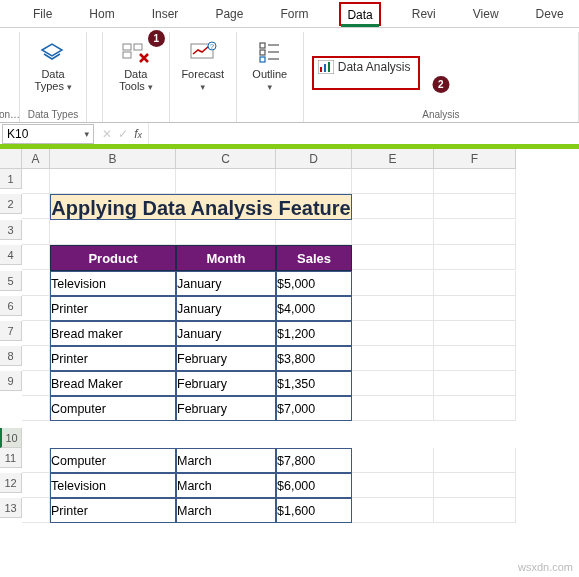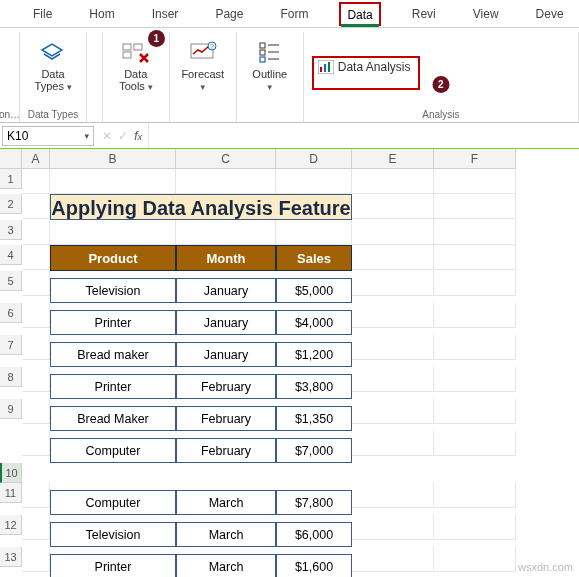--- a/index.html
+++ b/index.html
@@ -108,21 +108,21 @@
     border-right:1px solid #e0e0e0;
     display:flex; flex-direction:column; justify-content:flex-end;
     align-items:center;
     font-size:10px; color:#666;
     padding-bottom:2px;
   }
   
   .formula-row {
     display:flex;
     align-items:center;
-    border-bottom:1px solid #84cc16;
+    border-bottom:5px solid #84cc16;
     height:26px;
     background:#fff;
   }
   .namebox {
     width:92px;
     border:1px solid #c0c0c0;
     margin:2px;
     height:20px;
     display:flex; align-items:center;
     padding:0 4px;
@@ -161,35 +161,33 @@
     background:#fdecc8;
     border:1px solid #3b5a8a;
     color:#1b2a44;
     font-weight:bold;
     text-align:center;
     font-size:20px;
     height:26px; line-height:26px;
   }
   
   .thdr {
-    background:#a16207;
+    background:#701a75;
     color:#fff;
     font-weight:bold;
     text-align:center;
     border:1px solid #1c2c48;
     height:26px; line-height:26px;
     font-size:13px;
   }
   .tcell {
     border:1px solid #3b5a8a;
-    text-align:center;
     height:25px; line-height:25px;
     font-size:12.5px;
     background:#fff;
-    margin-top:7px;
   }
   .tcell.money { }
   .watermark{
     position:absolute;
     right:6px; bottom:4px;
     color:#bbb;
     font-size:11px;
   }
   .wrap{ position:relative; width:579px; height:577px;}
 </style>

